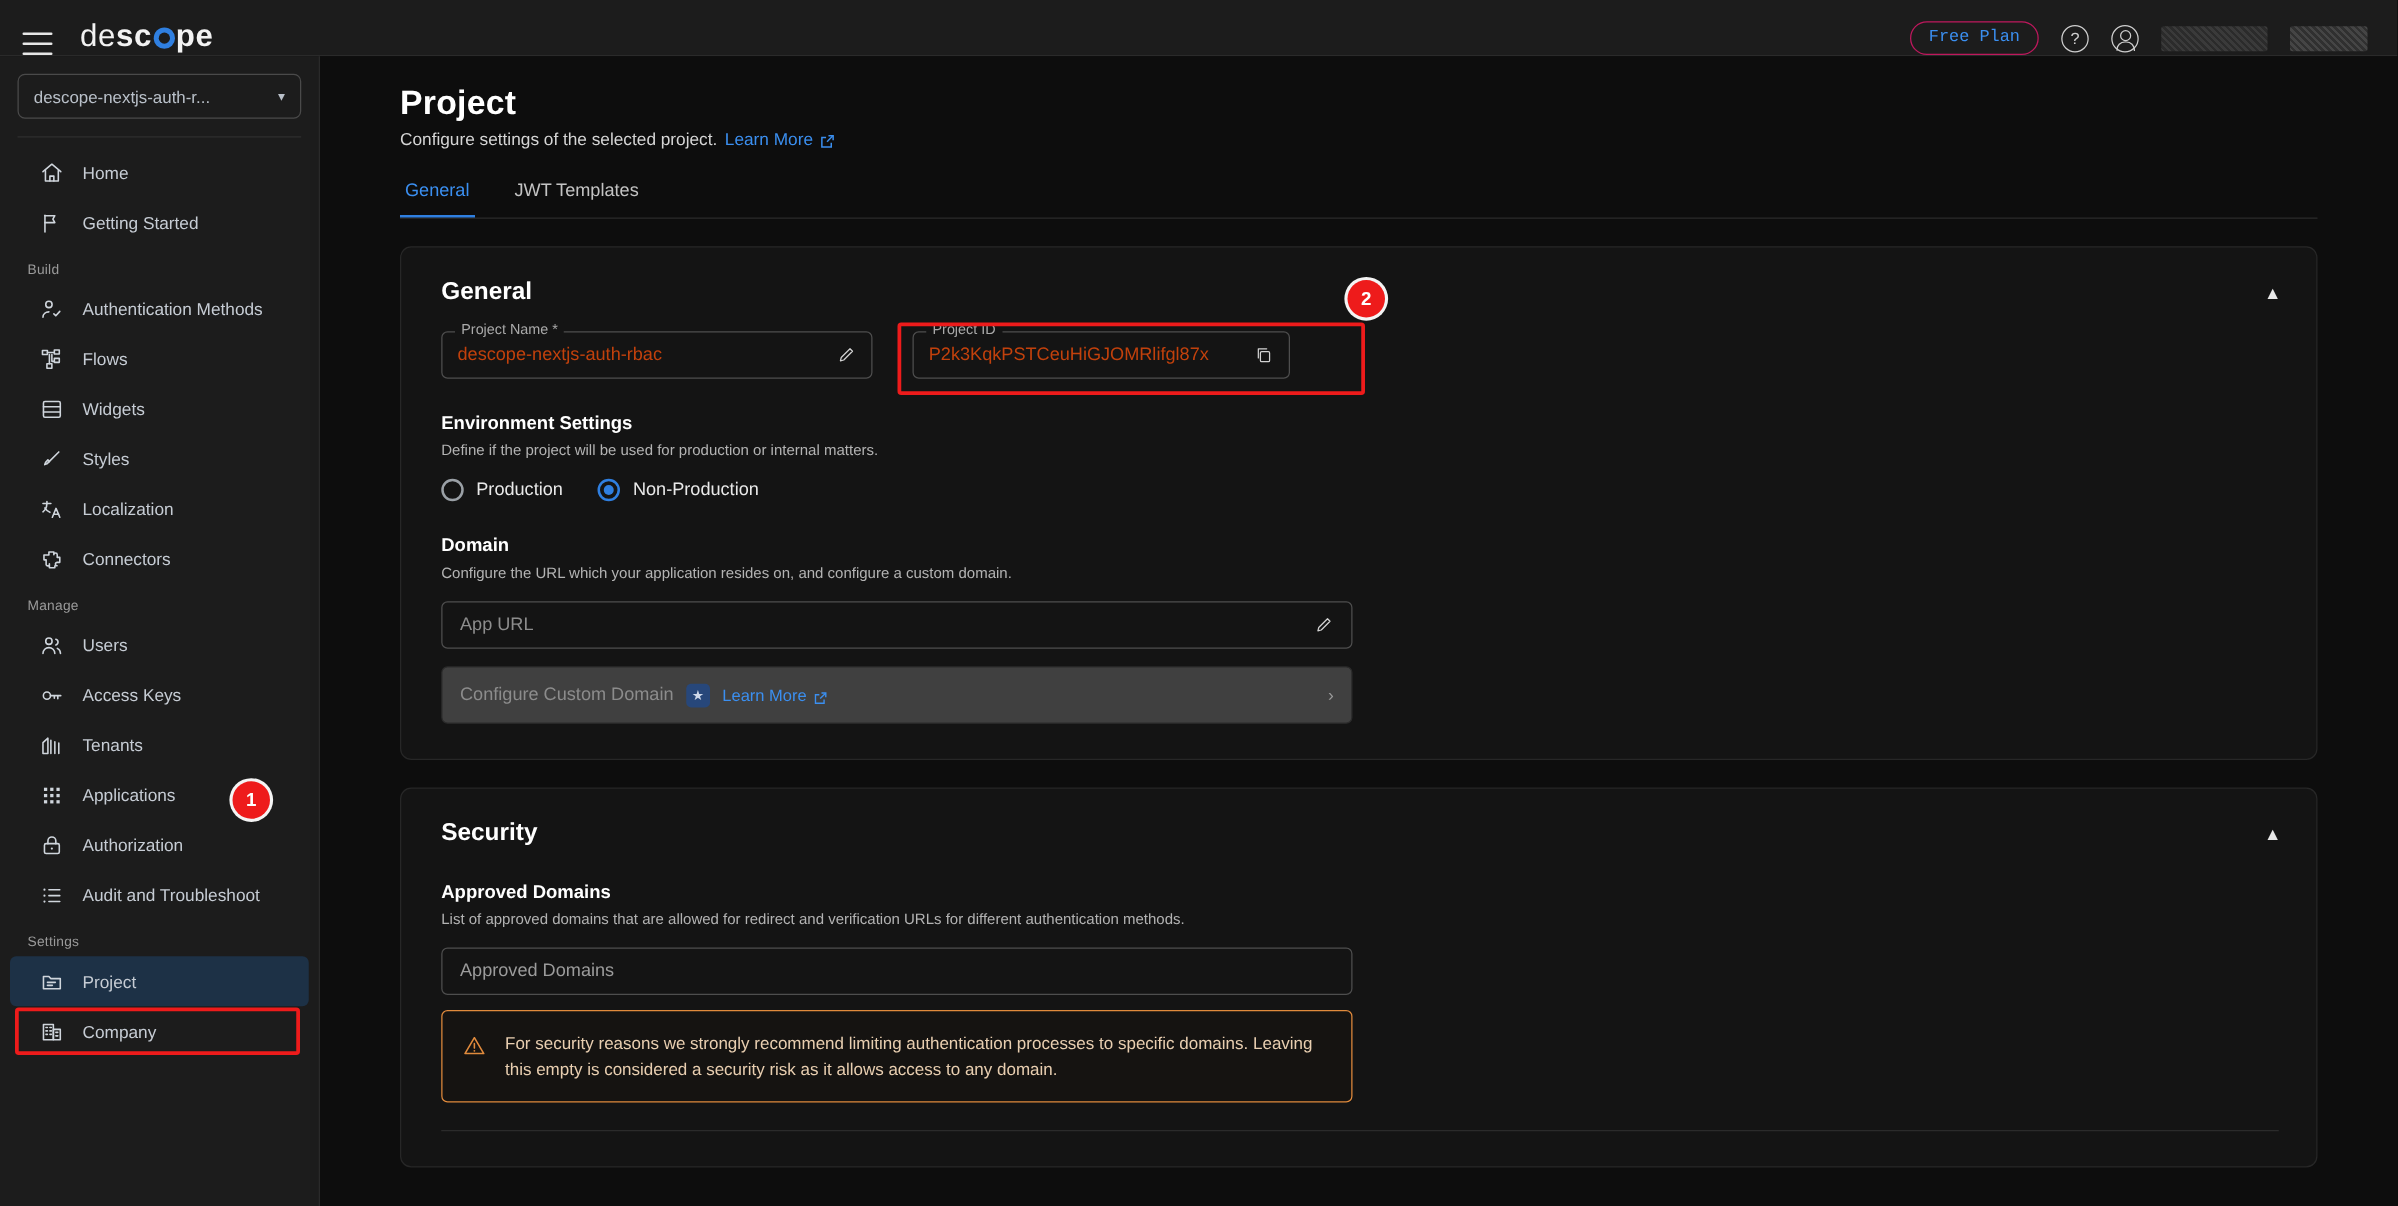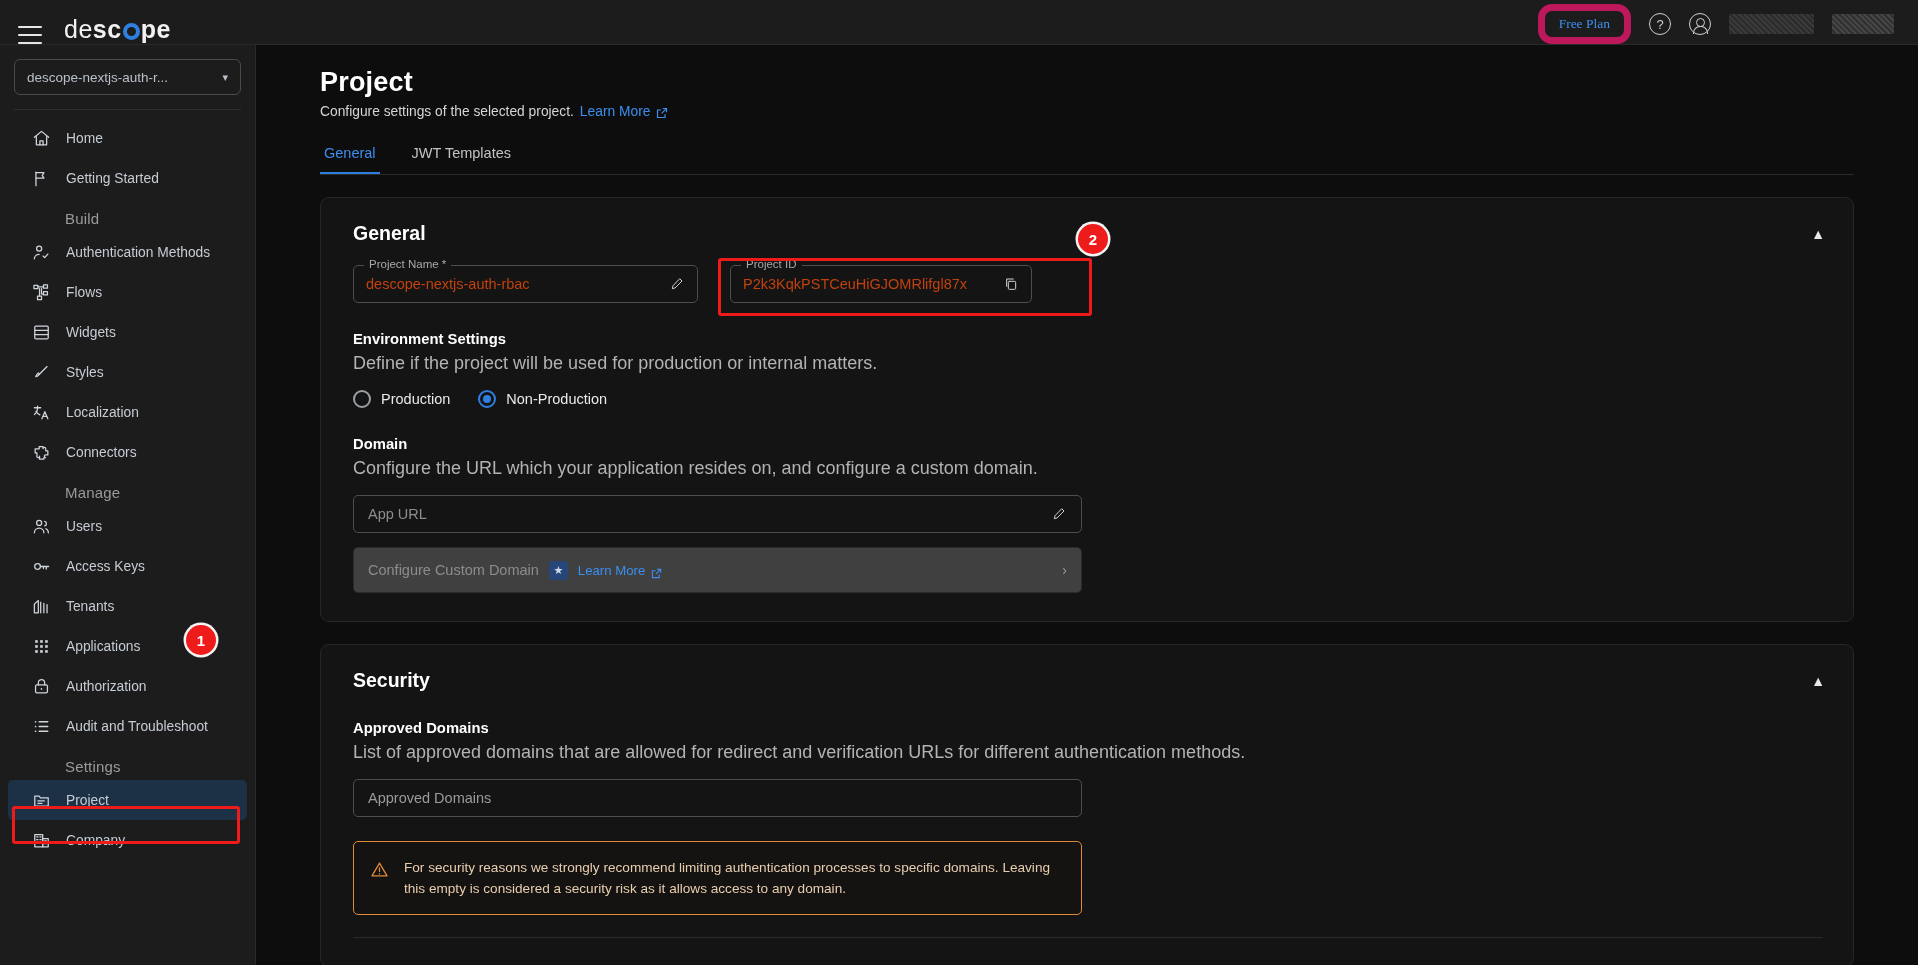--- a/index.html
+++ b/index.html
@@ -25,23 +25,23 @@
     color: #f2f2f2; display: flex; align-items: baseline; }
   .brand .lt { font-weight: 400; }
   .brand .hv { font-weight: 700; }
   .brand .orb { display: inline-block; width: 17px; height: 17px; border-radius: 50%;
     background: #2f7fe0; position: relative; margin: 0 1px; top: 2px; }
   .brand .orb::after { content: ""; position: absolute; inset: 4px;
     border-radius: 50%; background: #1c1c1c; }
   .topbar-right { margin-left: auto; display: flex; align-items: center; gap: 18px;
     margin-right: 24px; }
   .plan-pill {
-    border: 7px solid #be185d; color: #3b8ff0; border-radius: 14px;
+    border: 1px solid #be185d; color: #3b8ff0; border-radius: 14px;
     font-size: 13.5px; padding: 5px 14px; background: transparent; cursor: pointer;
-    font-family: Liberation Serif, serif;
+    font-family: Liberation Mono, monospace;
   }
   .circ-icon { width: 22px; height: 22px; border: 1.6px solid #cfcfcf; border-radius: 50%;
     color: #cfcfcf; display: flex; align-items: center; justify-content: center;
     font-size: 13px; cursor: pointer; }
   .avatar-glyph { position: relative; }
   .avatar-glyph::before { content:""; position:absolute; width:7px;height:7px;border-radius:50%;
     border:1.5px solid #cfcfcf; left:5.5px; top:3.5px; }
   .avatar-glyph::after { content:""; position:absolute; width:13px;height:7px;
     border:1.5px solid #cfcfcf; border-bottom:none; border-radius:7px 7px 0 0;
     left:2.5px; top:12px; }
@@ -54,22 +54,22 @@
     position: absolute; top: 45px; left: 0; width: 256px; height: 920px;
     background: #1c1c1c; border-right: 1px solid #2a2a2a;
   }
   .proj-select {
     margin: 14px 14px 0 14px; height: 36px; border: 1px solid #4a4a4a;
     border-radius: 6px; display: flex; align-items: center; padding: 0 12px;
     color: #b9c0c9; font-size: 13.5px; cursor: pointer;
   }
   .proj-select .chev { margin-left: auto; color: #b9c0c9; font-size: 11px; }
   .sb-divider { height: 1px; background: #2e2e2e; margin: 14px 14px 8px 14px; }
-  .sb-group-label { color: #9a9a9a; font-size: 15px; padding: 12px 0 5px 22px;
-    letter-spacing: .2px; margin-left: 43px; }
+  .sb-group-label { color: #9a9a9a; font-size: 11px; padding: 12px 0 5px 22px;
+    letter-spacing: .2px; }
   .sb-item { display: flex; align-items: center; height: 40px; padding-left: 22px;
     color: #c6ccd4; font-size: 13.8px; cursor: pointer; border-radius: 5px;
     margin: 0 8px; }
   .sb-item.active { background: #1d3146; }
   .sb-item .ic { width: 22px; height: 22px; margin-right: 14px; flex: 0 0 22px;
     display: flex; align-items: center; justify-content: center; }
   .sb-item .ic svg { stroke: #cfd5dc; fill: none; stroke-width: 1.6;
     stroke-linecap: round; stroke-linejoin: round; }
 
   
@@ -110,21 +110,21 @@
     border: 1px solid #4e4e4e; border-radius: 5px; display: flex; align-items: center;
     padding: 0 12px; }
   .outlined .lgnd { position: absolute; top: -8px; left: 10px; background: #141414;
     padding: 0 5px; font-size: 11.5px; color: #a9a9a9; }
   .outlined .val { color: #c2410c; font-size: 14.5px; }
   .outlined .act { margin-left: auto; cursor: pointer; display: flex; }
   .outlined .act svg { stroke: #d2d2d2; fill: none; stroke-width: 1.5;
     stroke-linecap: round; stroke-linejoin: round; }
 
   .sect-title { color: #ffffff; font-size: 14.8px; font-weight: 700; margin-top: 28px; }
-  .sect-desc { color: #b3b3b3; font-size: 18px; margin-top: 6px; }
+  .sect-desc { color: #b3b3b3; font-size: 12px; margin-top: 6px; }
 
   .radios { display: flex; align-items: center; gap: 14px; margin-top: 16px; }
   .radio { display: flex; align-items: center; gap: 10px; cursor: pointer;
     padding-right: 14px; }
   .rdot { width: 18px; height: 18px; border-radius: 50%; border: 2px solid #9aa0a6; }
   .rdot.on { border-color: #2f7fe0; position: relative; }
   .rdot.on::after { content: ""; position: absolute; inset: 3px; border-radius: 50%;
     background: #2f7fe0; }
   .radio .lbl { color: #e9e9e9; font-size: 14.5px; }
 
@@ -142,21 +142,21 @@
   .star-badge { width: 19px; height: 19px; border-radius: 4px; background: #27477a;
     display: flex; align-items: center; justify-content: center; margin: 0 10px;
     color: #cfd9ea; font-size: 11px; }
   .cd-row .link { font-size: 13.2px; }
   .cd-row .arrow { margin-left: auto; color: #9a9a9a; font-size: 14px; }
 
   .plain-input { margin-top: 16px; width: 729px; height: 38px; border: 1px solid #4e4e4e;
     border-radius: 5px; display: flex; align-items: center; padding: 0 14px;
     color: #9b9b9b; font-size: 14.5px; }
 
-  .warn { margin-top: 24px; width: 729px; border: 1px solid #e08a3c; border-radius: 5px;
+  .warn { margin-top: 12px; width: 729px; border: 1px solid #e08a3c; border-radius: 5px;
     background: #151311; display: flex; padding: 15px 16px; gap: 14px; }
   .warn .wic { flex: 0 0 20px; margin-top: 3px; }
   .warn .wic svg { stroke: #e08a3c; fill: none; stroke-width: 1.6;
     stroke-linecap: round; stroke-linejoin: round; }
   .warn .wtxt { color: #e8ceb0; font-size: 13.6px; line-height: 1.55; }
 
   .bottom-div { margin: 22px 0 0 96px; width: 1470px; height: 1px; background: #2b2b2b; }
 </style>
 </head>
 <body>

